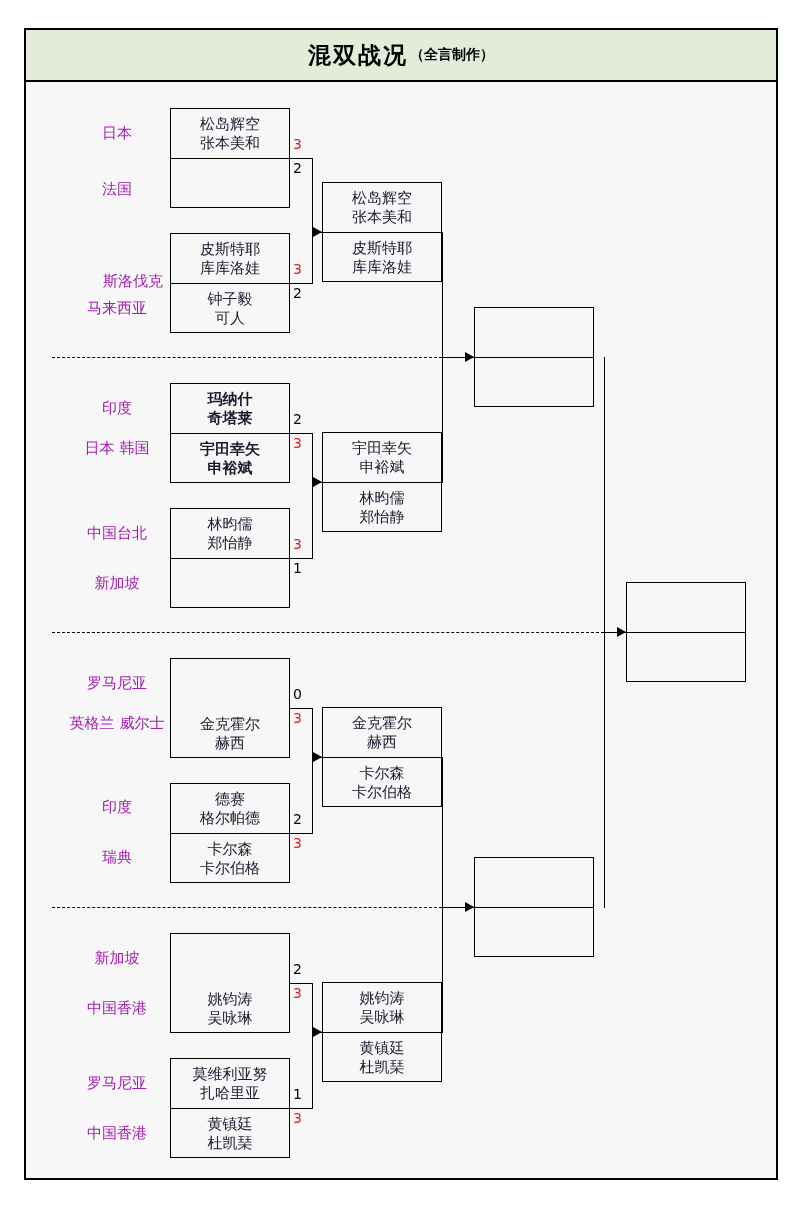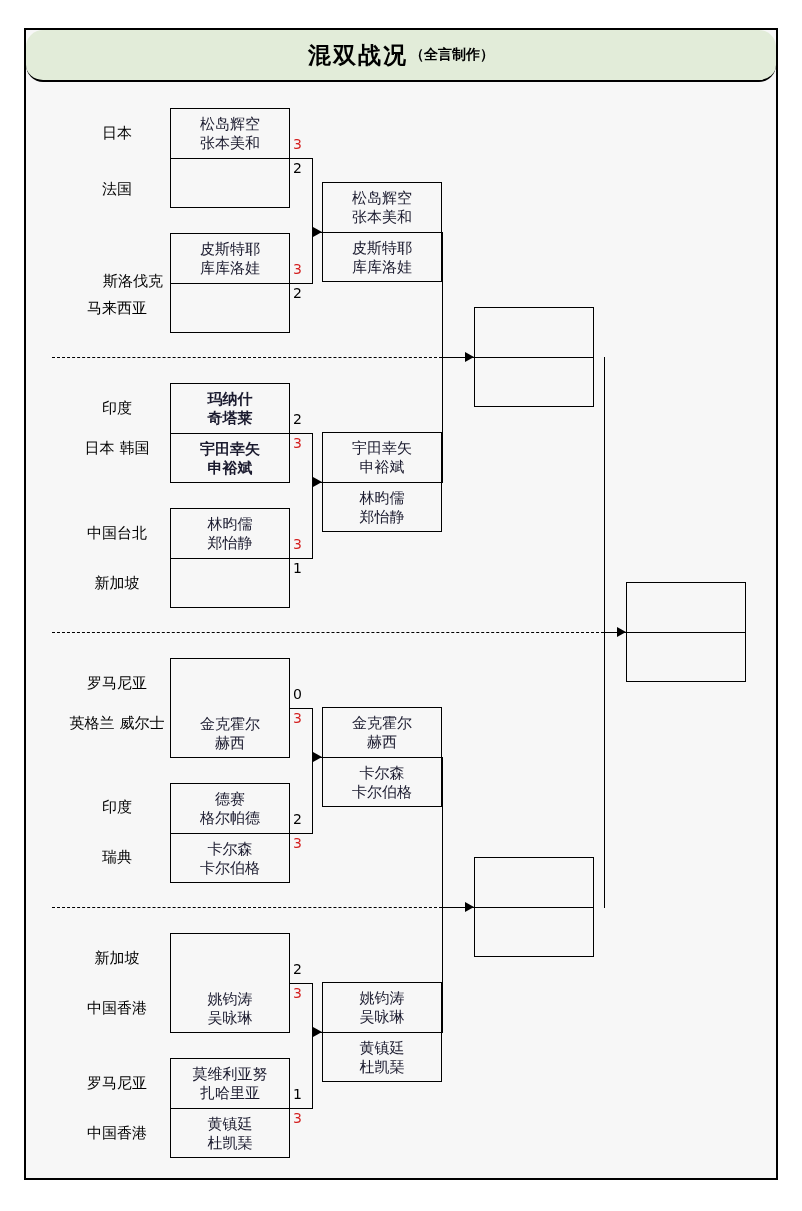--- a/index.html
+++ b/index.html
@@ -6,21 +6,21 @@
   body{font-family:"DejaVu Sans","Liberation Sans",sans-serif;}
 
   #page{position:relative;width:802px;height:1211px;background:#ffffff;overflow:hidden;}
 
   
   #frame{position:absolute;left:24px;top:28px;width:754px;height:1152px;
          border:2px solid #000000;box-sizing:border-box;background:#f7f7f7;}
 
   #titlebar{position:absolute;left:0;top:0;width:100%;height:52px;
             background:#e2ecd9;border-bottom:2px solid #000000;box-sizing:border-box;
-            display:flex;align-items:center;justify-content:center;border-radius:17px;}
+            display:flex;align-items:center;justify-content:center;}
   #titlebar .t-main{font-size:23px;font-weight:bold;color:#000;letter-spacing:2px;}
   #titlebar .t-sub{font-size:14px;font-weight:bold;color:#000;margin-left:2px;}
 
   
   .m1{position:absolute;width:120px;height:100px;border:1px solid #000;box-sizing:border-box;background:#f7f7f7;}
   .m1 .cell{position:absolute;left:0;width:100%;height:50px;box-sizing:border-box;
             display:flex;flex-direction:column;align-items:center;justify-content:center;}
   .m1 .cell.top{top:0;border-bottom:1px solid #000;}
   .m1 .cell.bot{top:50px;}
   .m1 .cell span{display:block;line-height:19px;font-size:15px;color:#1a1a2e;white-space:nowrap;}
@@ -40,21 +40,21 @@
   .mbox .half.top{top:0;border-bottom:1px solid #000;}
   .mbox .half.bot{top:50px;}
   .mbox .half span{display:block;line-height:19px;font-size:15px;color:#1a1a2e;white-space:nowrap;}
 
   
   .score{position:absolute;font-size:14px;line-height:14px;color:#000;}
   .score.win{color:#d42121;}
 
   
   .country{position:absolute;width:110px;text-align:center;font-size:15px;
-           line-height:20px;color:#000000;}
+           line-height:20px;color:#a21caf;}
 
   
   .vline{position:absolute;width:1px;background:#000;}
   .hline{position:absolute;height:1px;background:#000;}
 
   
   .arrow{position:absolute;width:0;height:0;
          border-top:5px solid transparent;border-bottom:5px solid transparent;
          border-left:9px solid #000;}
 
@@ -134,20 +134,24 @@
       </div>
     </div>
     <div class="score win" style="left:267px;top:107px;">3</div>
     <div class="score" style="left:267px;top:131px;">2</div>
 
     <div class="m1" style="left:144px;top:203px;">
       <div class="cell top">
         <span>皮斯特耶</span>
         <span>库库洛娃</span>
       </div>
+      <div class="cell bot">
+        <span>钟子毅</span>
+        <span>可人</span>
+      </div>
     </div>
     <div class="score win" style="left:267px;top:232px;">3</div>
     <div class="score" style="left:267px;top:256px;">2</div>
 
     <div class="m1" style="left:144px;top:353px;font-weight:bold;">
       <div class="cell top">
         <span>玛纳什</span>
         <span>奇塔莱</span>
       </div>
       <div class="cell bot">

